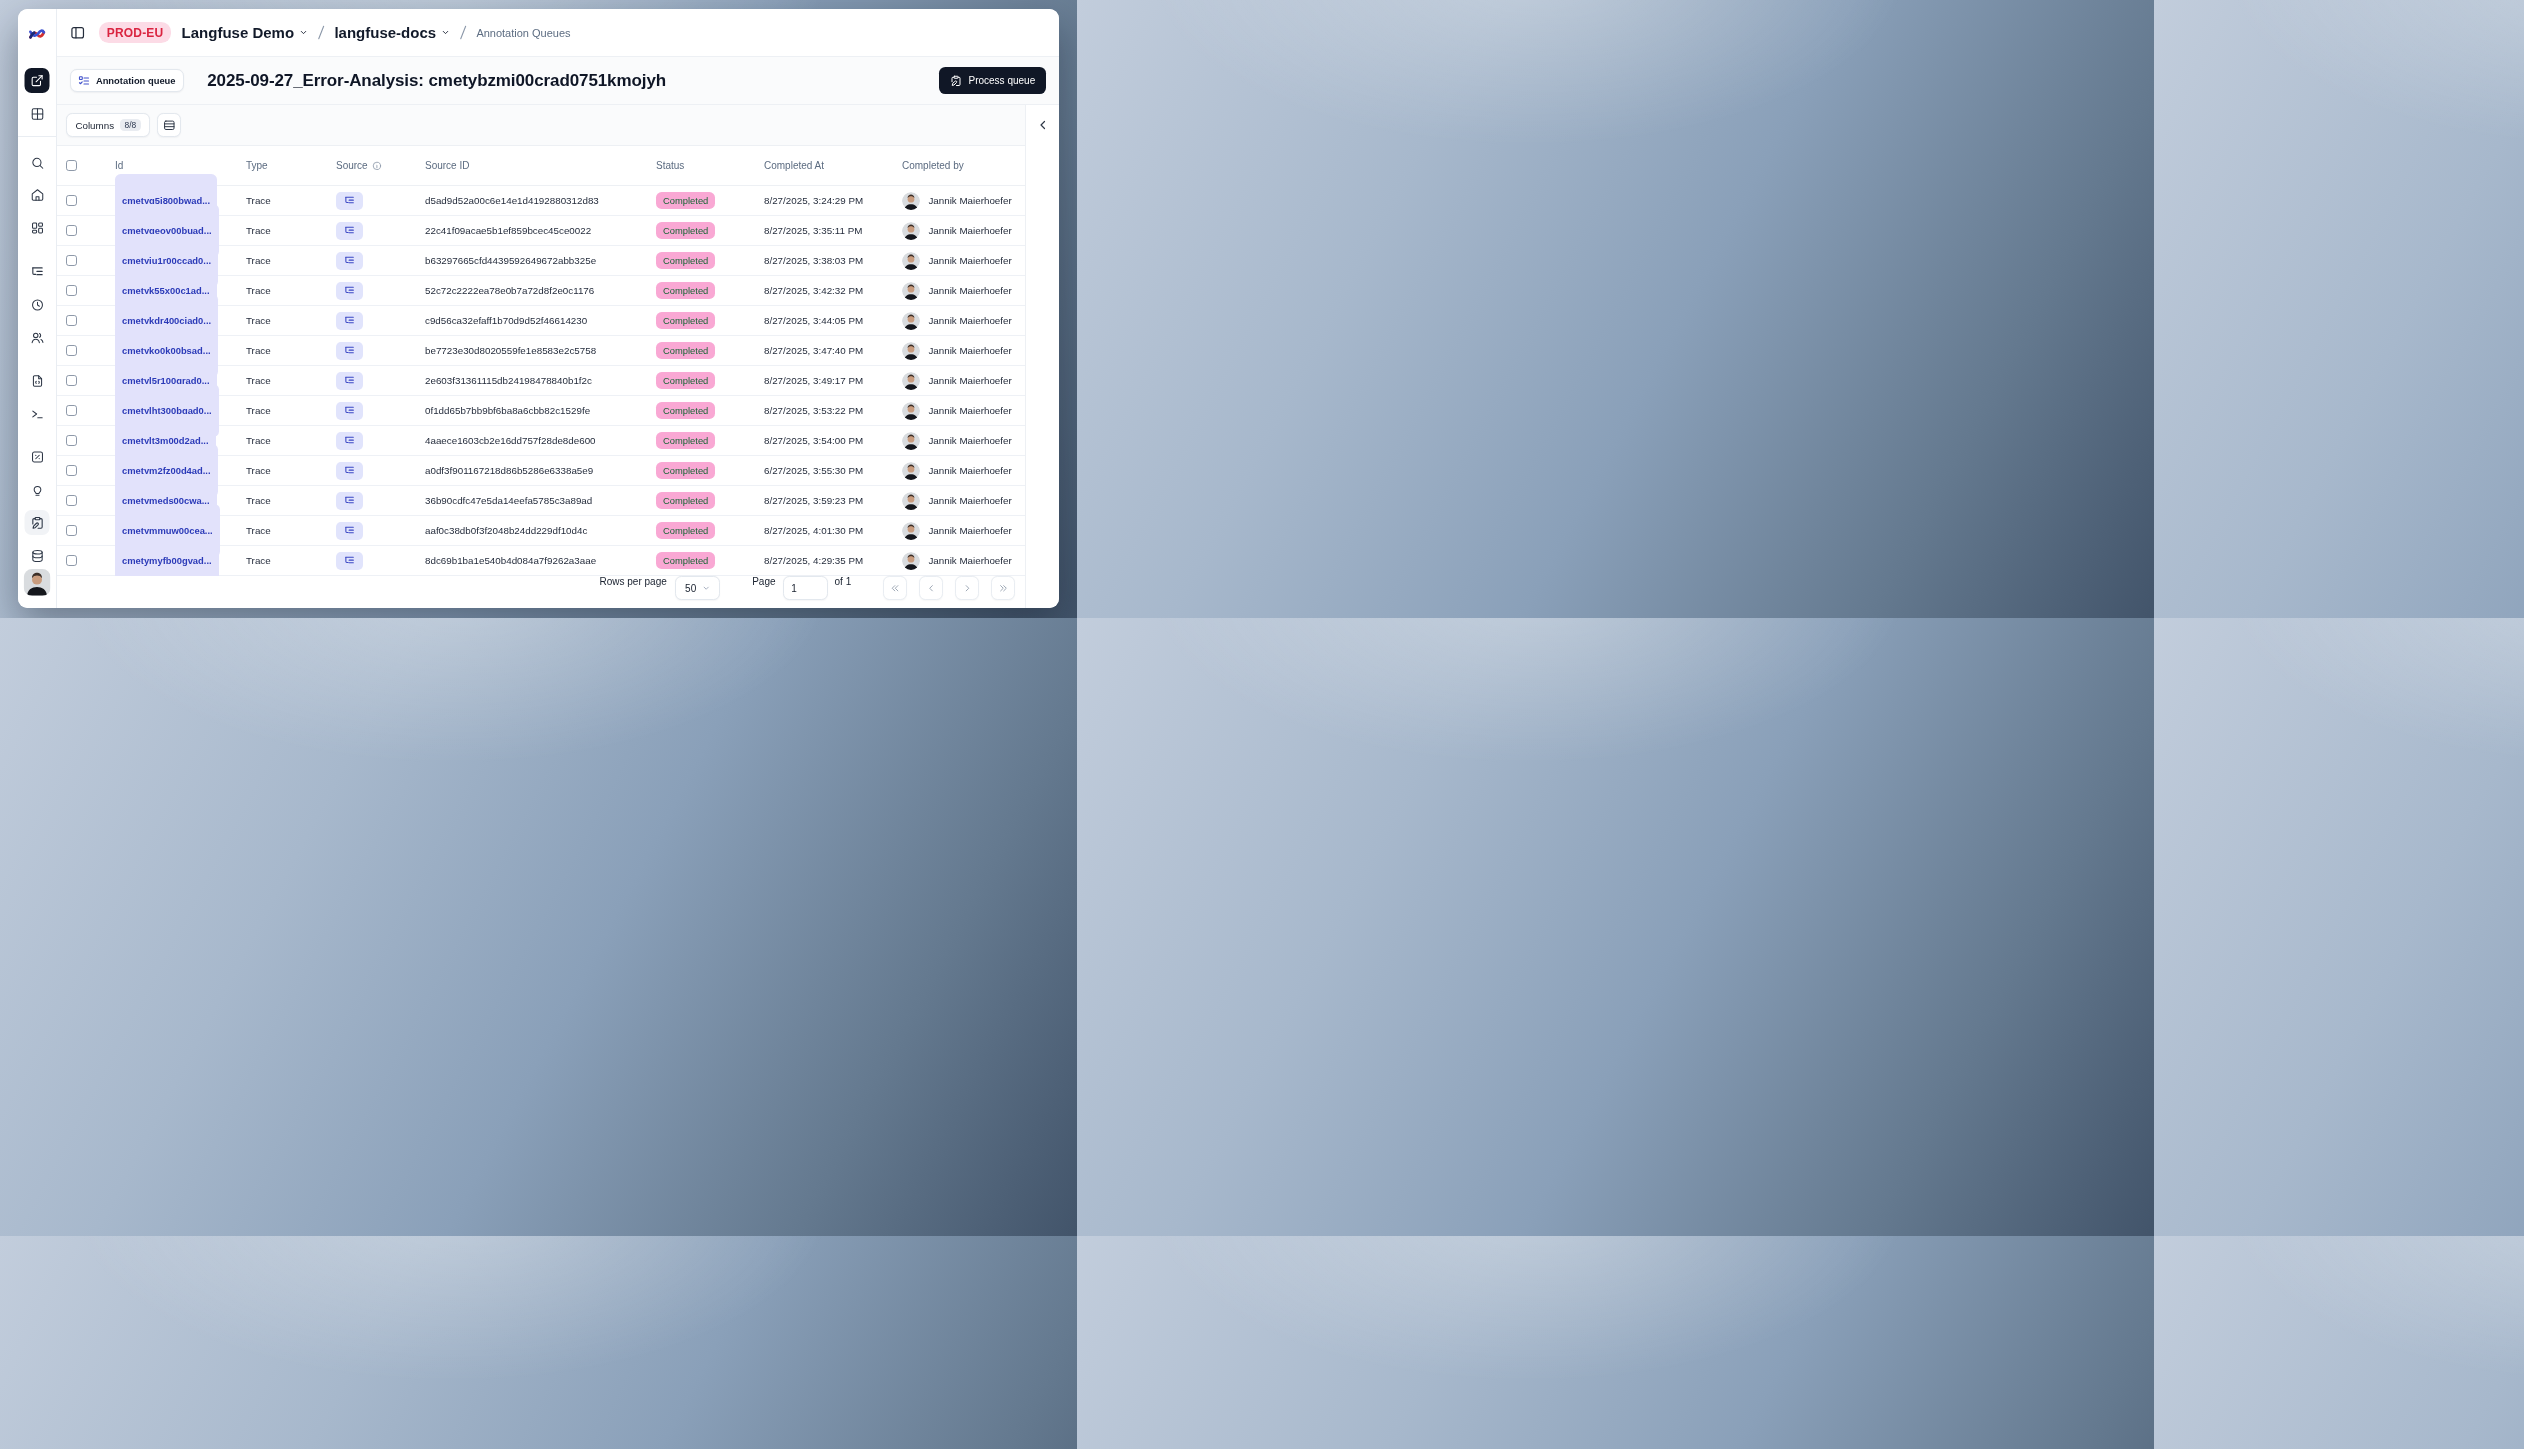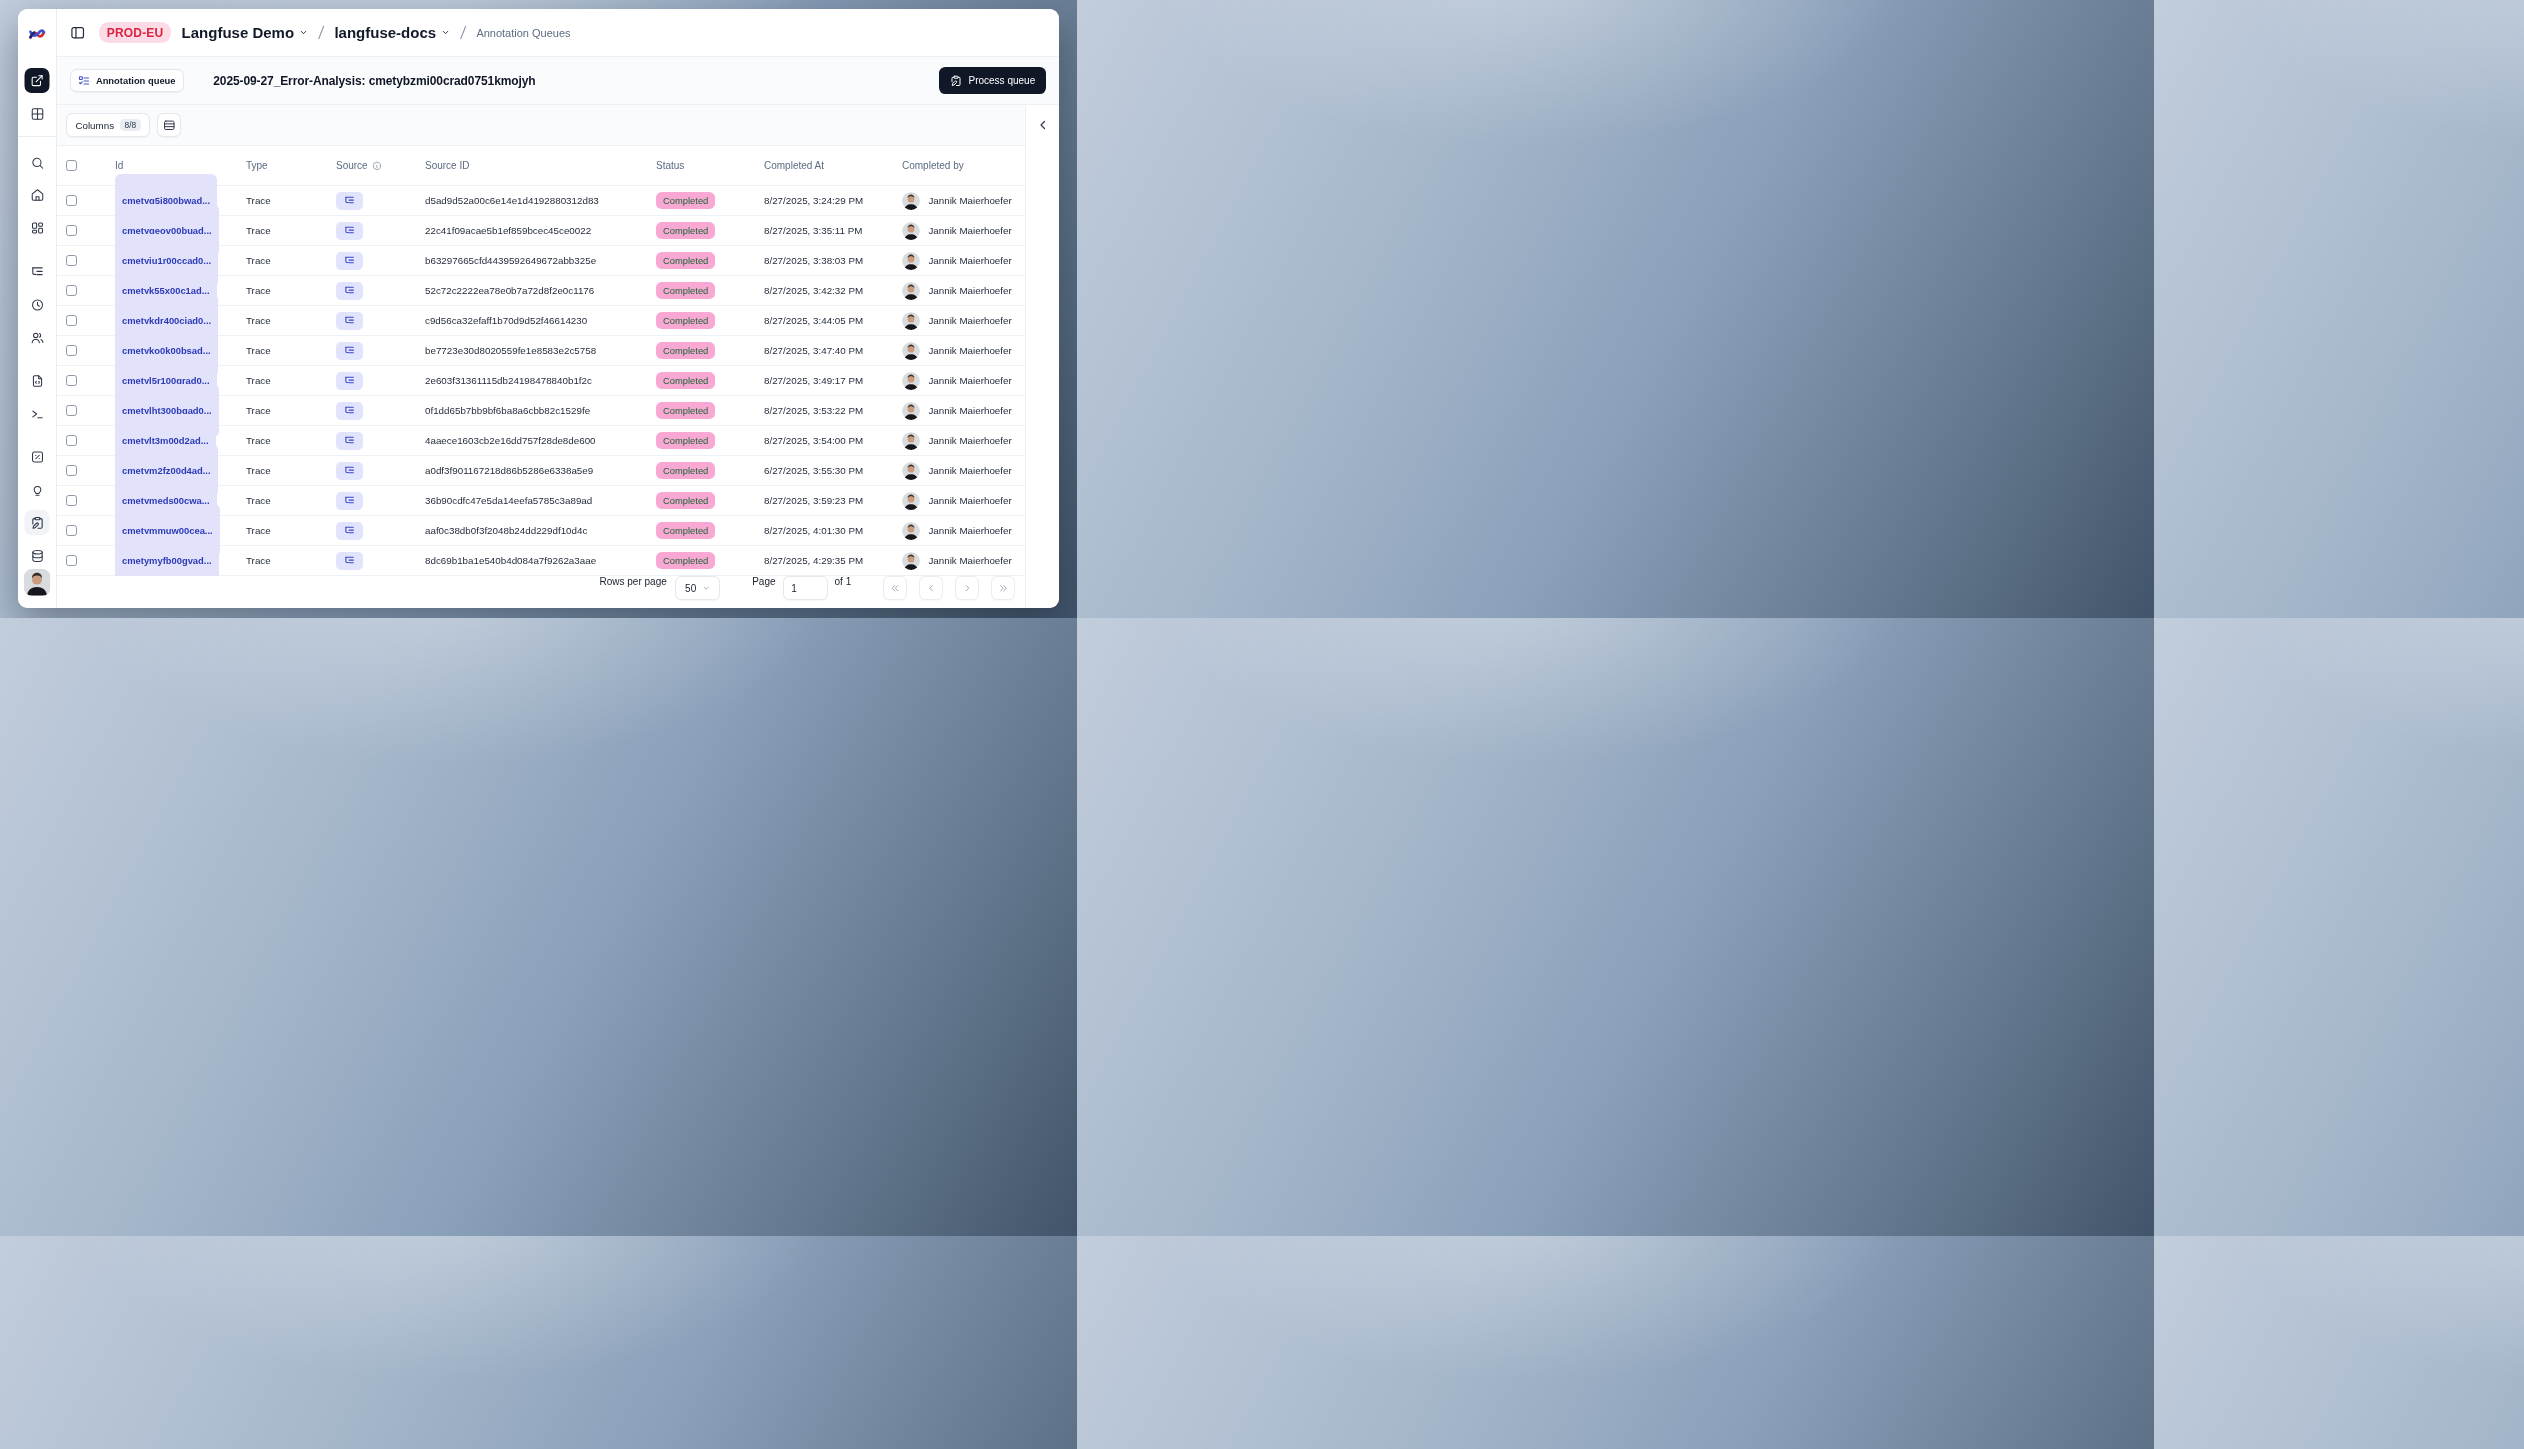--- a/index.html
+++ b/index.html
@@ -43,21 +43,21 @@
     letter-spacing:0.2px; padding:3.5px 7.7px; border-radius:9.8px; }
   .crumb { font-size:15px; font-weight:600; color:#121a2a; display:flex; align-items:center; gap:4.9px; cursor:pointer; }
   .crumb.first { margin-left:10.5px; }
   .crumb-sep { margin:0 9px; }
   .crumb-last { font-size:11px; color:#5d6d82; }
 
   .row2 { flex:0 0 48px; display:flex; align-items:center; padding:0 12.6px; background:#fafbfc; border-bottom:0.7px solid #edf0f4;gap:12px; }
   .queue-badge { display:inline-flex; align-items:center; gap:5.6px; background:#fff; border:0.7px solid #e3e8ee;
     border-radius:7px; padding:4.2px 7.7px; font-size:9.4px; font-weight:600; color:#121a2a;
     box-shadow:0 0.7px 1.4px rgba(16,24,40,.05); cursor:pointer; }
-  .page-title { margin-left:17px; font-size:12px; font-weight:700; color:#0f1626; letter-spacing:-0.1px; }
+  .page-title { margin-left:11px; font-size:17px; font-weight:700; color:#0f1626; letter-spacing:-0.1px; }
   .process-btn { margin-left:auto; height:26.6px; display:inline-flex; align-items:center; gap:6.3px;
     background:#101726; color:#fff; border-radius:6.3px; padding:0 11.2px; font-size:10px; font-weight:500; cursor:pointer; }
 
   .middle { flex:1; display:flex; min-height:0; }
   .content { flex:1; display:flex; flex-direction:column; min-width:0; }
   .rail { flex:0 0 34px; border-left:0.7px solid #edf0f4; background:#fff; display:flex; justify-content:center; align-items:flex-start; padding-top:14px; }
   .rail-btn { color:#2f3847; cursor:pointer; display:flex; }
 
   .toolbar { flex:0 0 41px; display:flex; align-items:center; gap:7px; padding:0 9px; background:#fafbfc; border-bottom:0.7px solid #edf0f4; }
   .btn-cols { height:24px; display:inline-flex; align-items:center; gap:5.6px; background:#fff; border:0.7px solid #e3e8ee;

